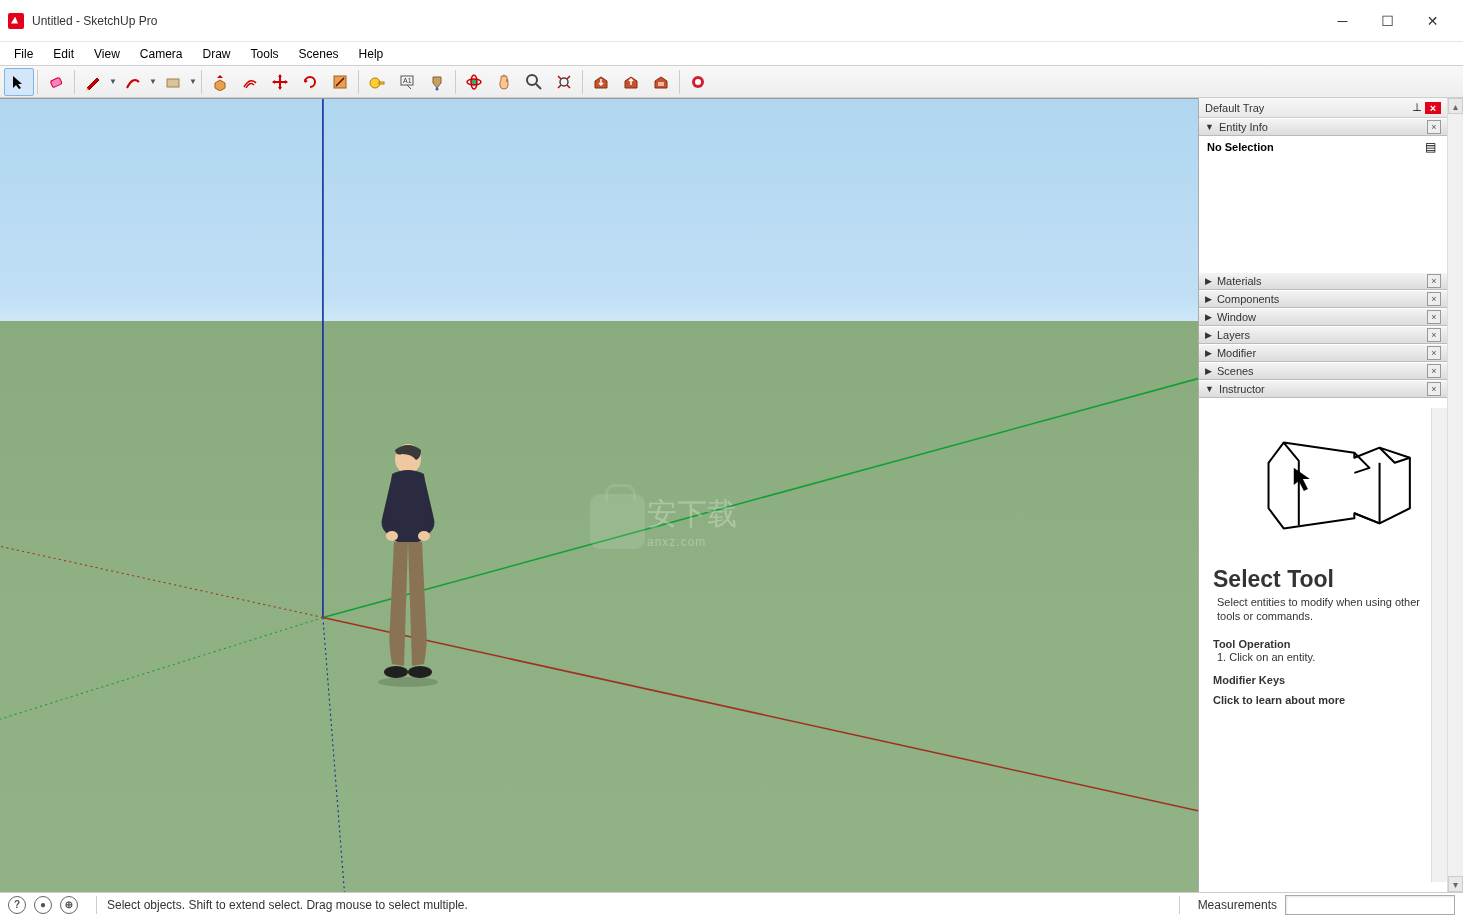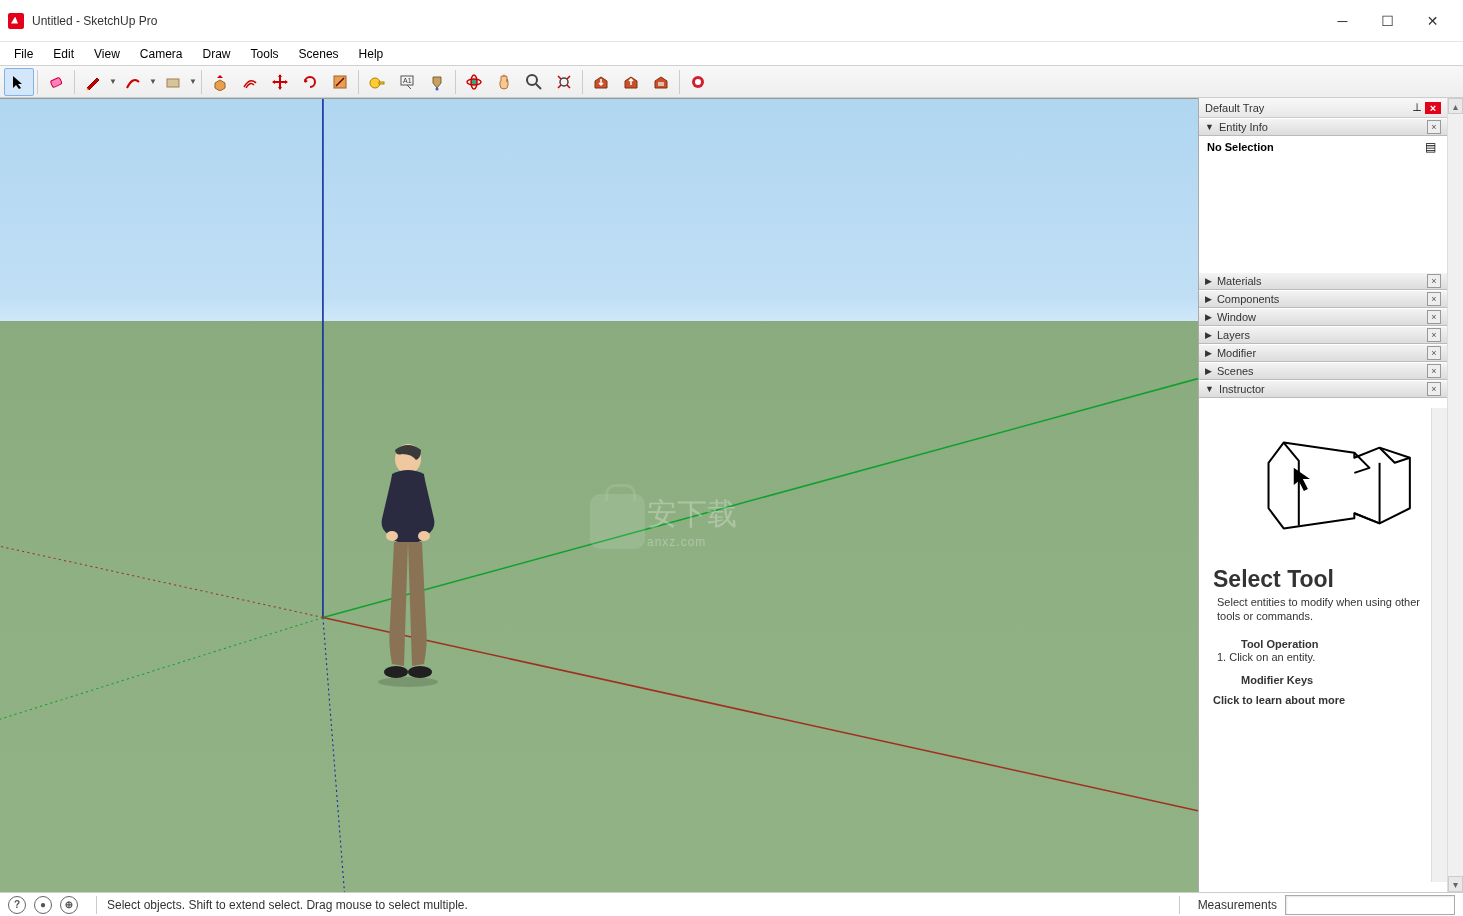--- a/index.html
+++ b/index.html
@@ -55,21 +55,21 @@
 .panel-head .xbtn { width: 14px; height: 14px; border: 1px solid #999; background:#eee; display: flex; align-items: center; justify-content: center; font-size: 9px; color:#555; }
 .entity-content { background: #fff; padding: 4px 8px; font-size: 11px; display:flex; align-items:center; }
 .entity-content .sel { font-weight: bold; flex:1; }
 .entity-content .icon { width:14px; height:14px; font-size:12px;}
 .entity-blank { background:#fff; height: 114px;}
 .instructor-body { background: #fff; flex: 1; padding: 10px 0 10px 14px; font-size: 11px; color: #333; overflow: hidden; display:flex; }
 .instructor-body .content { flex:1; padding-right:6px;}
 .instructor-body .scroll { width:16px; background:#f0f0f0; border-left:1px solid #ddd;}
 .instructor-body h2 { font-size: 23px; font-weight: bold; margin-top: 6px; margin-bottom: 2px; }
 .instructor-body .desc { padding-left: 4px; margin-bottom: 14px; line-height: 1.3; }
-.instructor-body .section-title { font-weight: bold; margin-top: 6px; margin-left: 28px; }
+.instructor-body .section-title { font-weight: bold; margin-top: 6px; }
 .instructor-body .section-txt { padding-left: 4px; margin-bottom: 10px; line-height: 1.35; }
 .instructor-body .link { font-weight: bold; color: #333; margin-top: 8px;}
 .instructor-svg { width: 100%; height: 150px; }
 
 
 .statusbar { height: 24px; background: #fff; border-top: 1px solid #ccc; display: flex; align-items: center; padding: 0 8px; font-size: 12px; color: #333; }
 .statusbar .sb-icon { width: 18px; height: 18px; border-radius: 50%; border: 1px solid #666; display: flex; align-items: center; justify-content: center; font-size: 10px; margin-right: 8px; font-weight: bold; color:#555; }
 .statusbar .sb-sep { width: 1px; height: 18px; background: #ccc; margin: 0 10px; }
 .statusbar .hint { flex: 1; }
 .statusbar .meas-label { padding: 0 8px; }

